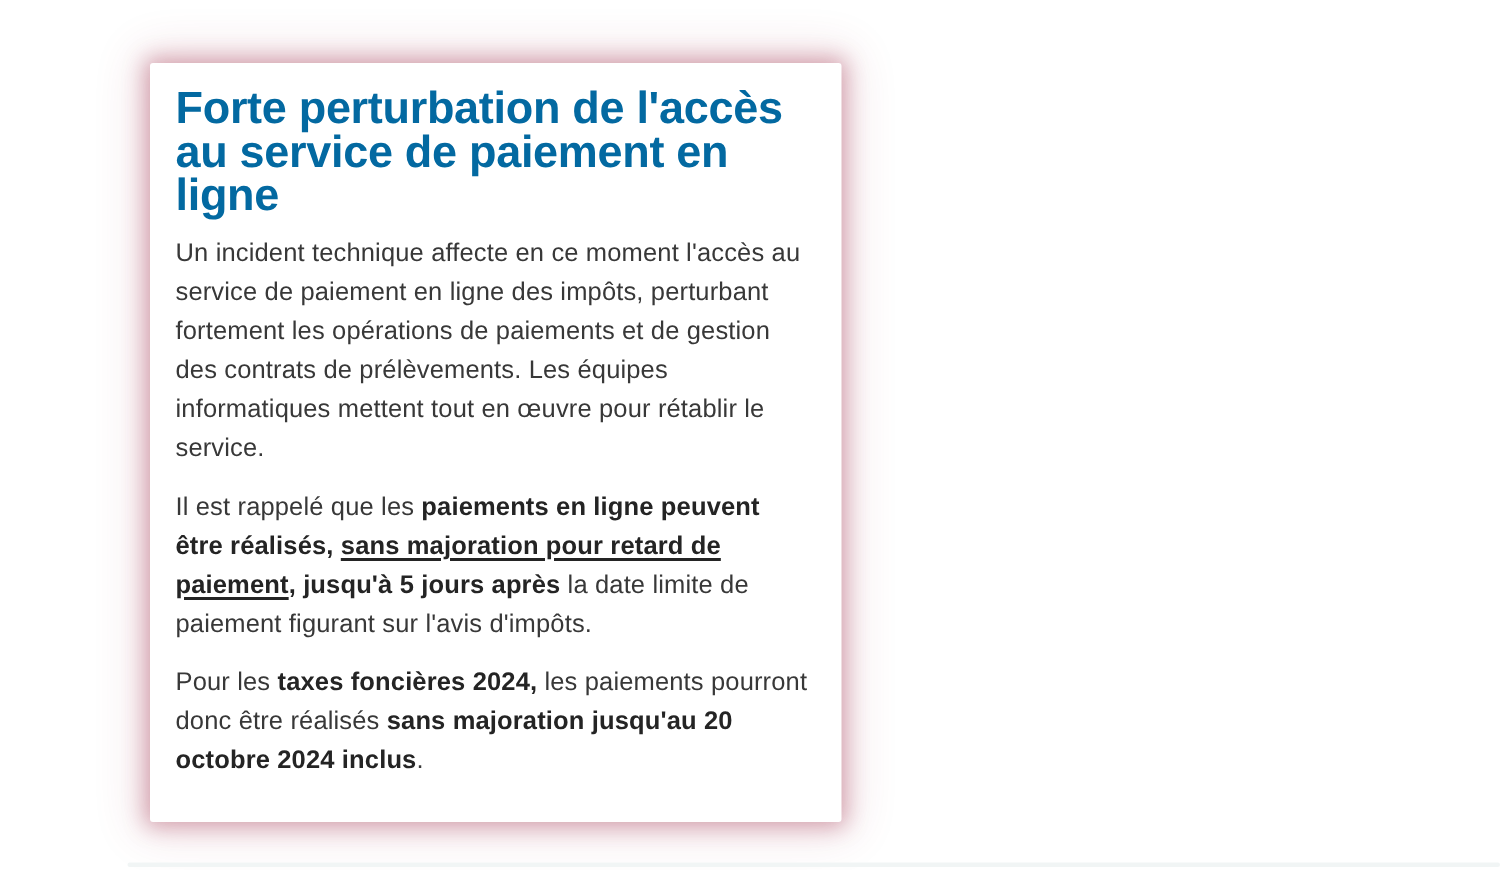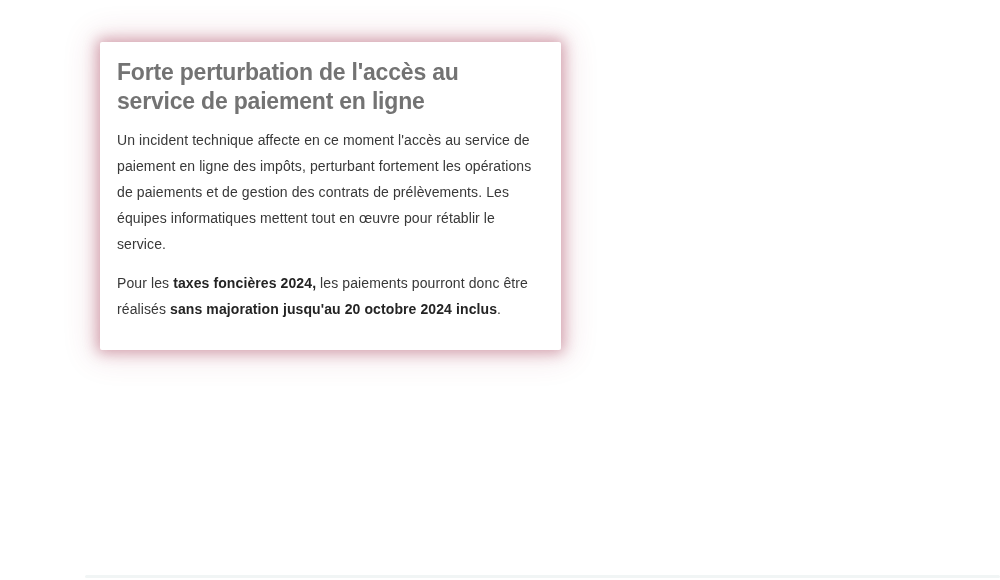--- a/index.html
+++ b/index.html
@@ -29,29 +29,29 @@
     box-sizing: border-box;
     background: #ffffff;
     border-radius: 2px;
     padding: 16px 20px 18px 17px;
     box-shadow:
       0 0 14px 3px rgba(158, 42, 70, 0.38),
       0 0 32px 7px rgba(158, 42, 70, 0.14);
   }
   .notice-title {
     margin: 0 0 11px 0;
-    font-size: 23px;
+    font-size: 30px;
     line-height: 29px;
     font-weight: 700;
-    color: #737373;
+    color: #0369a1;
     letter-spacing: -0.2px;
   }
   .notice-body p {
     margin: 0 0 13px 0;
-    font-size: 14px;
+    font-size: 17px;
     line-height: 26px;
     color: #383838;
     letter-spacing: 0.1px;
   }
   .notice-body p:last-child {
     margin-bottom: 10px;
   }
   .seg-bold {
     font-weight: 700;
     color: #242424;
@@ -73,19 +73,20 @@
 </style>
 </head>
 <body>
 
 <div class="page">
 
   <section class="notice-card">
     <h1 class="notice-title">Forte perturbation de l'accès au service de paiement en ligne</h1>
     <div class="notice-body" id="notice-body">
         <p><span>Un incident technique affecte en ce moment l'accès au service de paiement en ligne des impôts, perturbant fortement les opérations de paiements et de gestion des contrats de prélèvements. Les équipes informatiques mettent tout en œuvre pour rétablir le service.</span></p>
+        <p><span>Il est rappelé que les </span><span class="seg-bold">paiements en ligne peuvent être réalisés, </span><span class="seg-bold seg-underline">sans majoration pour retard de paiement</span><span class="seg-bold">, jusqu'à 5 jours après </span><span>la date limite de paiement figurant sur l'avis d'impôts.</span></p>
         <p><span>Pour les </span><span class="seg-bold">taxes foncières 2024,</span><span> les paiements pourront donc être réalisés </span><span class="seg-bold">sans majoration jusqu'au 20 octobre 2024 inclus</span><span>.</span></p>
       </div>
   </section>
 
   <div class="bottom-divider"></div>
 
 </div>
 
 </body></html>

